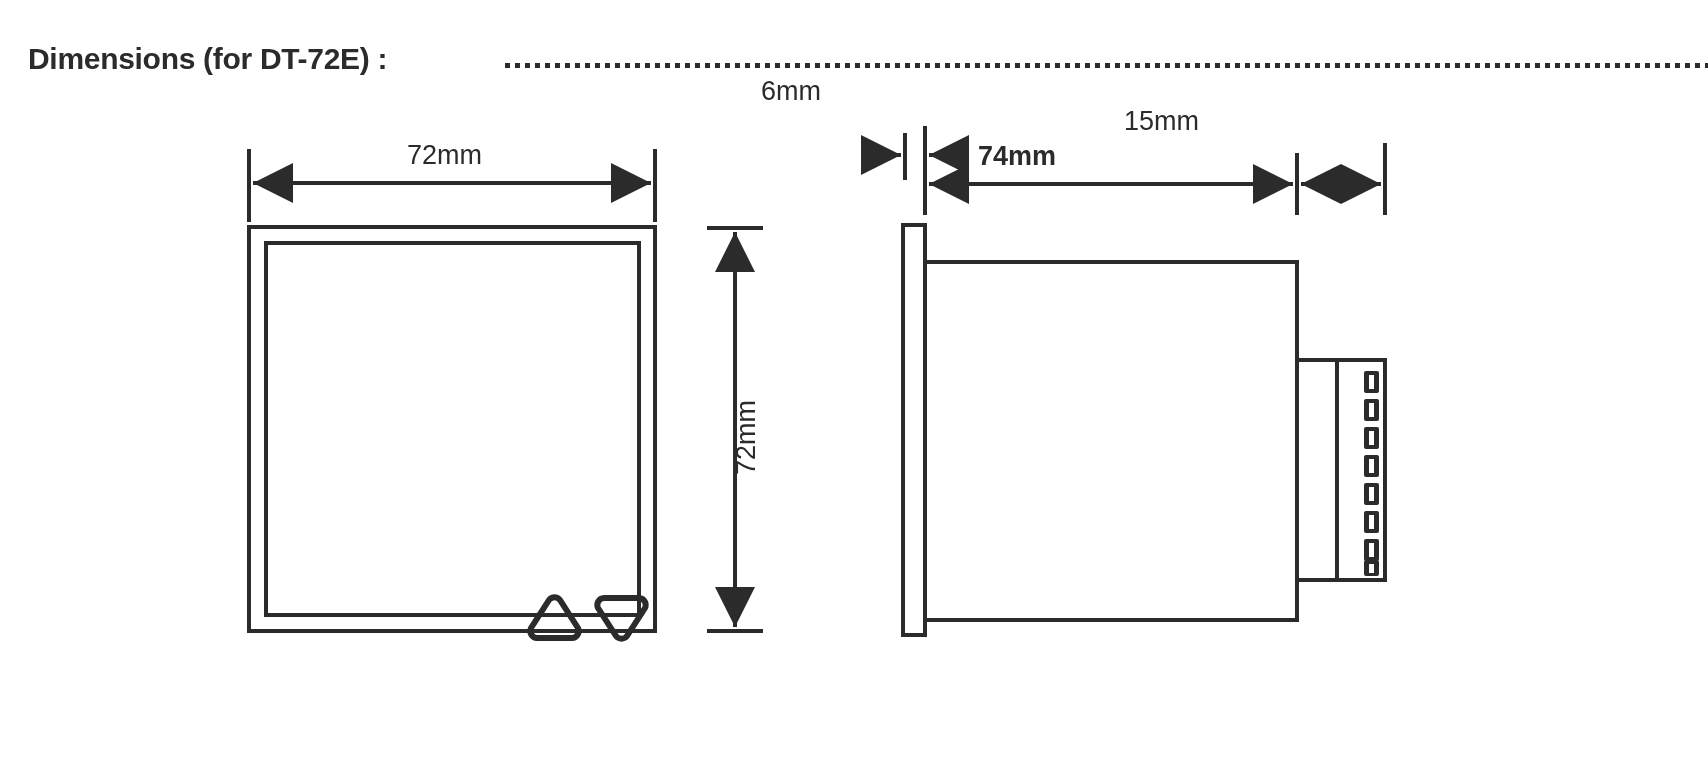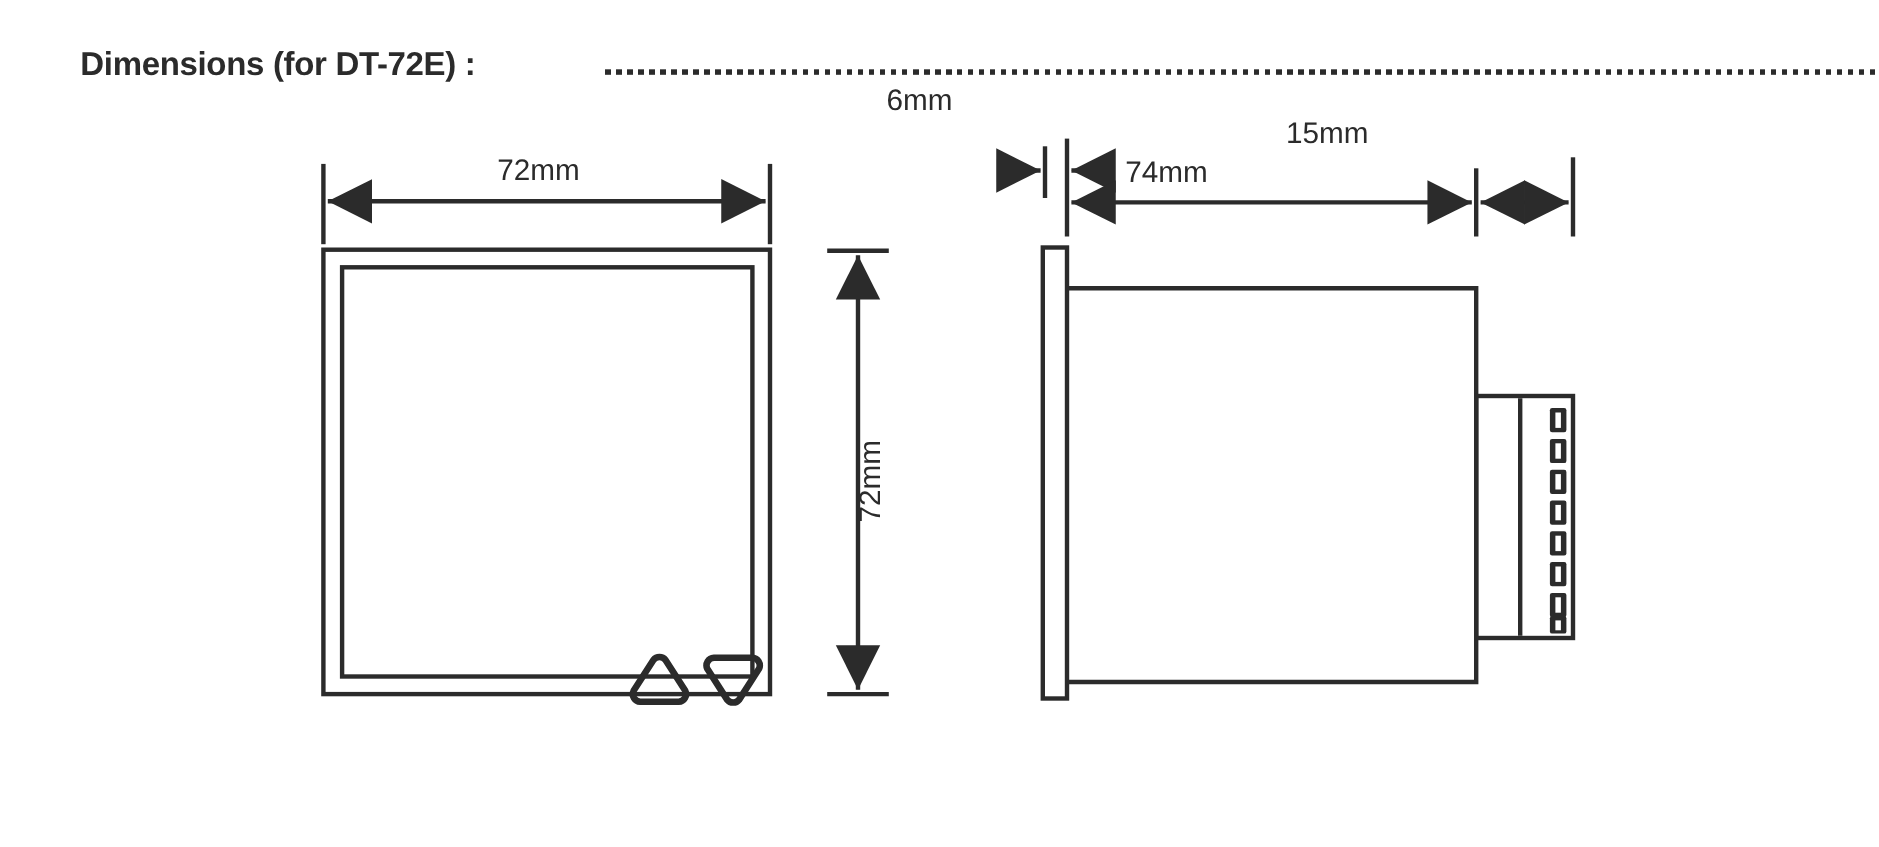--- a/index.html
+++ b/index.html
@@ -4,21 +4,21 @@
 <style>
   html,body{margin:0;padding:0;}
   body{
     width:1708px;height:770px;
     background:#ffffff;
     font-family:"Liberation Sans","DejaVu Sans",sans-serif;
     color:#2b2b2b;
     overflow:hidden;
     position:relative;
   }
-  #stage{position:absolute;left:0;top:0;width:1428px;height:770px;margin-left:45px;}
+  #stage{position:absolute;left:0;top:0;width:1428px;height:770px;}
   svg{position:absolute;left:0;top:0;width:1708px;height:770px;display:block;}
 
   .title{
     position:absolute;
     left:28px;top:42px;
     font-size:30px;
     font-weight:bold;
     letter-spacing:-0.3px;
     color:#2b2b2b;
     white-space:nowrap;
@@ -49,21 +49,21 @@
 
   <div class="title">Dimensions (for DT-72E) :</div>
   <div class="leader"></div>
 
   <div class="dimlabel" style="left:407px;top:142px;">72mm</div>
 
   <div class="dimlabel rot" style="left:733px;top:475px;">72mm</div>
 
   <div class="dimlabel" style="left:761px;top:78px;">6mm</div>
 
-  <div class="dimlabel" style="left:978px;top:143px;">74mm</div>
+  <div class="dimlabel" style="left:978px;top:143px;font-weight:bold;">74mm</div>
 
   <div class="dimlabel" style="left:1124px;top:108px;">15mm</div>
 
   <svg viewBox="0 0 1708 770" xmlns="http://www.w3.org/2000/svg">
     <defs>
       <marker id="arrEnd" viewBox="0 0 12 12" refX="11" refY="6" markerWidth="11" markerHeight="11" orient="auto-start-reverse">
         <path d="M0,0.5 L11,6 L0,11.5 z" fill="#2b2b2b"></path>
       </marker>
       <marker id="arrStart" viewBox="0 0 12 12" refX="11" refY="6" markerWidth="11" markerHeight="11" orient="auto-start-reverse">
         <path d="M0,0.5 L11,6 L0,11.5 z" fill="#2b2b2b"></path>

